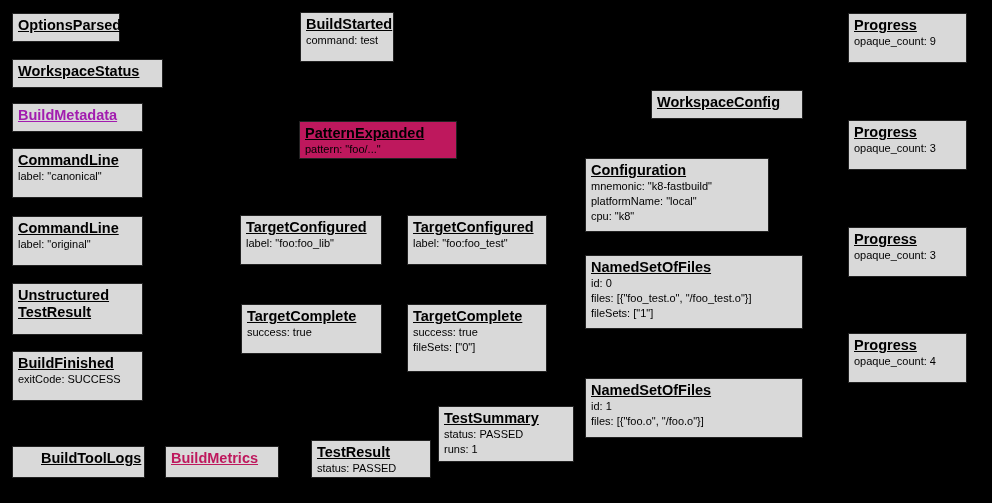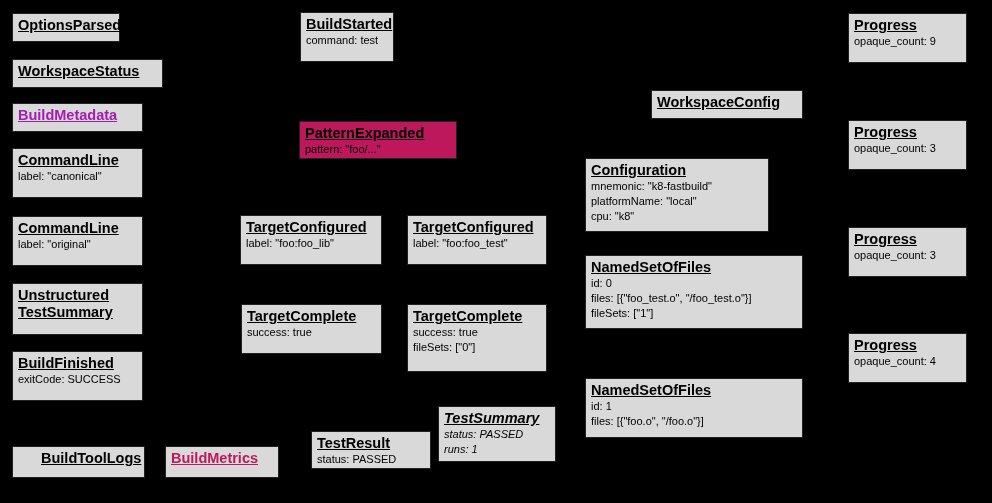--- a/index.html
+++ b/index.html
@@ -125,21 +125,21 @@
     </div>
     <div class="node" style="left: 585px; top: 255px; width: 218px; height: 74px; background: rgb(217, 217, 217); border-color: rgb(34, 34, 34); color: rgb(0, 0, 0);">
       <span class="node-title">NamedSetOfFiles</span>
       <span class="node-fields">
         <span class="node-field">id: 0</span>
         <span class="node-field">files: [{"foo_test.o", "/foo_test.o"}]</span>
         <span class="node-field">fileSets: ["1"]</span>
       </span>
     </div>
     <div class="node" style="left: 12px; top: 283px; width: 131px; height: 52px; background: rgb(217, 217, 217); border-color: rgb(34, 34, 34); color: rgb(0, 0, 0);">
-      <span class="node-title wrap">Unstructured TestSummary</span>
+      <span class="node-title wrap">Unstructured TestResult</span>
     </div>
     <div class="node" style="left: 241px; top: 304px; width: 141px; height: 50px; background: rgb(217, 217, 217); border-color: rgb(34, 34, 34); color: rgb(0, 0, 0);">
       <span class="node-title">TargetComplete</span>
       <span class="node-fields">
         <span class="node-field">success: true</span>
       </span>
     </div>
     <div class="node" style="left: 407px; top: 304px; width: 140px; height: 68px; background: rgb(217, 217, 217); border-color: rgb(34, 34, 34); color: rgb(0, 0, 0);">
       <span class="node-title">TargetComplete</span>
       <span class="node-fields">
@@ -159,28 +159,28 @@
         <span class="node-field">exitCode: SUCCESS</span>
       </span>
     </div>
     <div class="node" style="left: 585px; top: 378px; width: 218px; height: 60px; background: rgb(217, 217, 217); border-color: rgb(34, 34, 34); color: rgb(0, 0, 0);">
       <span class="node-title">NamedSetOfFiles</span>
       <span class="node-fields">
         <span class="node-field">id: 1</span>
         <span class="node-field">files: [{"foo.o", "/foo.o"}]</span>
       </span>
     </div>
-    <div class="node" style="left: 438px; top: 406px; width: 118px; height: 56px; background: rgb(217, 217, 217); border-color: rgb(34, 34, 34); color: rgb(0, 0, 0); font-style: italic;">
+    <div class="node" style="left: 438px; top: 406px; width: 136px; height: 56px; background: rgb(217, 217, 217); border-color: rgb(34, 34, 34); color: rgb(0, 0, 0);">
       <span class="node-title">TestSummary</span>
       <span class="node-fields">
         <span class="node-field">status: PASSED</span>
         <span class="node-field">runs: 1</span>
       </span>
     </div>
-    <div class="node" style="left: 311px; top: 431px; width: 120px; height: 38px; background: rgb(217, 217, 217); border-color: rgb(34, 34, 34); color: rgb(0, 0, 0);">
+    <div class="node" style="left: 311px; top: 440px; width: 120px; height: 38px; background: rgb(217, 217, 217); border-color: rgb(34, 34, 34); color: rgb(0, 0, 0);">
       <span class="node-title">TestResult</span>
       <span class="node-fields">
         <span class="node-field">status: PASSED</span>
       </span>
     </div>
     <div class="node" style="left: 12px; top: 446px; width: 133px; height: 32px; background: rgb(217, 217, 217); border-color: rgb(34, 34, 34); color: rgb(0, 0, 0); padding-left: 28px;">
       <span class="node-title">BuildToolLogs</span>
     </div>
     <div class="node" style="left: 165px; top: 446px; width: 114px; height: 32px; background: rgb(217, 217, 217); border-color: rgb(34, 34, 34); color: #be185d;">
       <span class="node-title">BuildMetrics</span>

